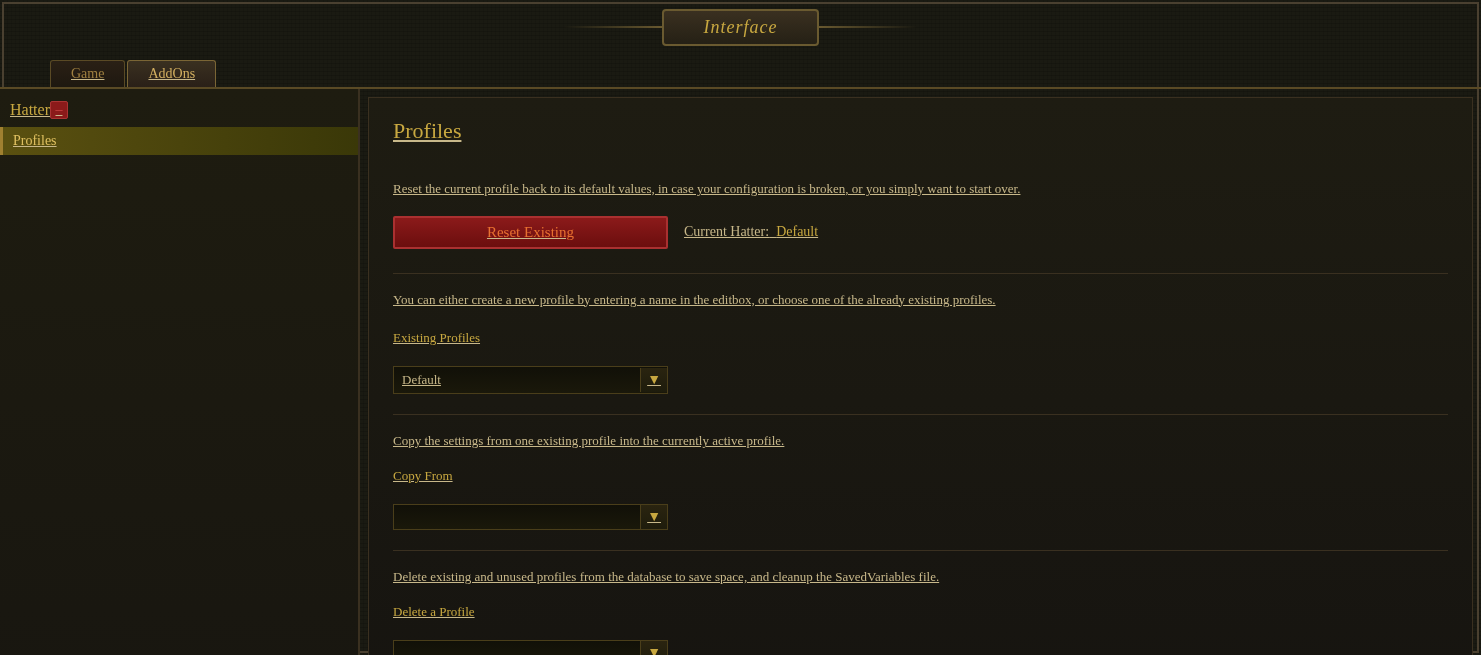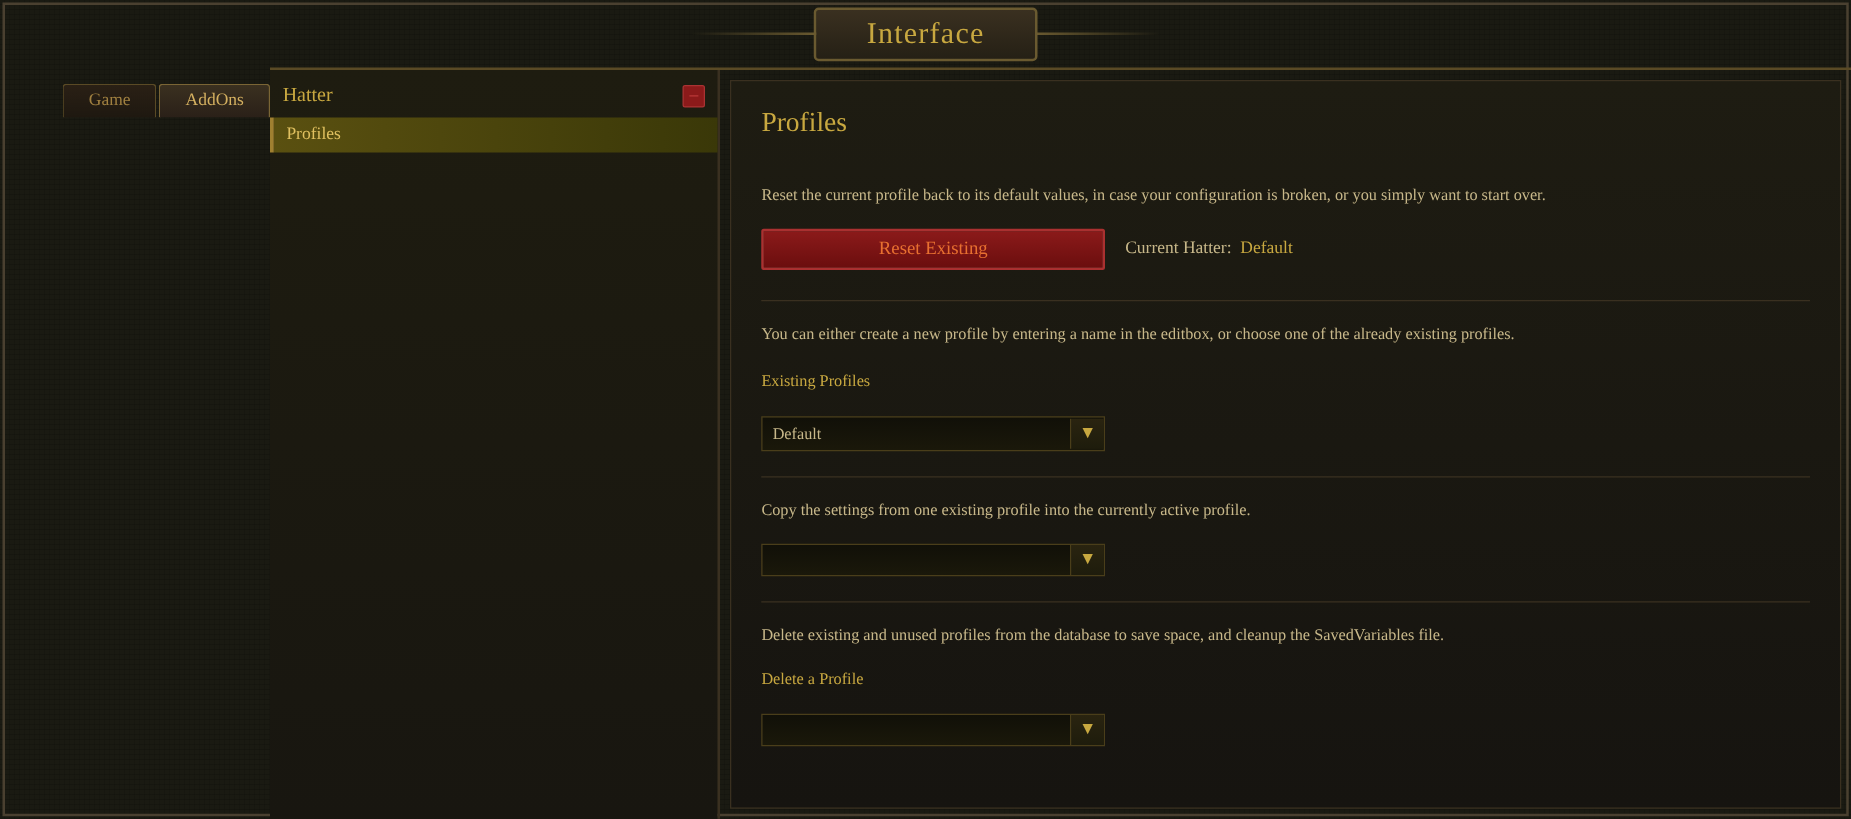--- a/index.html
+++ b/index.html
@@ -54,31 +54,33 @@
       background: linear-gradient(to right, transparent, #6a5a30);
     }
     .title-plate::before { right: 100%; }
     .title-plate::after {
       left: 100%;
       background: linear-gradient(to left, transparent, #6a5a30);
     }
 
     .title-text {
       color: #c8a840;
-      font-size: 24px;
+      font-size: 18px;
       letter-spacing: 1px;
       font-family: 'Georgia', serif;
+      font-style: italic;
     }
 
     
     .main-area {
       position: absolute;
       top: 54px; left: 0; right: 0; bottom: 0;
       display: flex;
-      flex-direction: row;
+      flex-direction: column;
+      text-decoration: underline;
     }
 
     
     .tabs-row {
       display: flex;
       align-items: flex-end;
       padding: 6px 0 0 50px;
       height: 40px;
       gap: 2px;
     }
@@ -117,21 +119,21 @@
       width: 360px;
       background: linear-gradient(to bottom, #1e1c10, #181610);
       border-right: 2px solid #3a3020;
       padding: 8px 0;
       flex-shrink: 0;
     }
 
     .sidebar-addon-header {
       display: flex;
       align-items: center;
-      justify-content: space-between;
+      justify-content: flex-start;
       padding: 4px 10px;
       margin-bottom: 4px;
     }
 
     .addon-name {
       color: #c8a840;
       font-size: 16px;
       font-family: 'Georgia', serif;
     }
 
@@ -401,20 +403,21 @@
         </div>
       </div>
 
       <hr class="divider-line">
 
       <div class="copy-section">
         <div class="description-text">
           <span>Copy the settings from one existing profile into the currently active profile.</span>
         </div>
         <div class="dropdown-wrapper">
+          <span class="field-label">Copy From</span>
           <div class="copy-dropdown">
             <span class="copy-dropdown-value"></span>
             <div class="copy-arrow-btn">
               <span class="arrow-down">▼</span>
             </div>
           </div>
         </div>
       </div>
 
       <hr class="divider-line">

